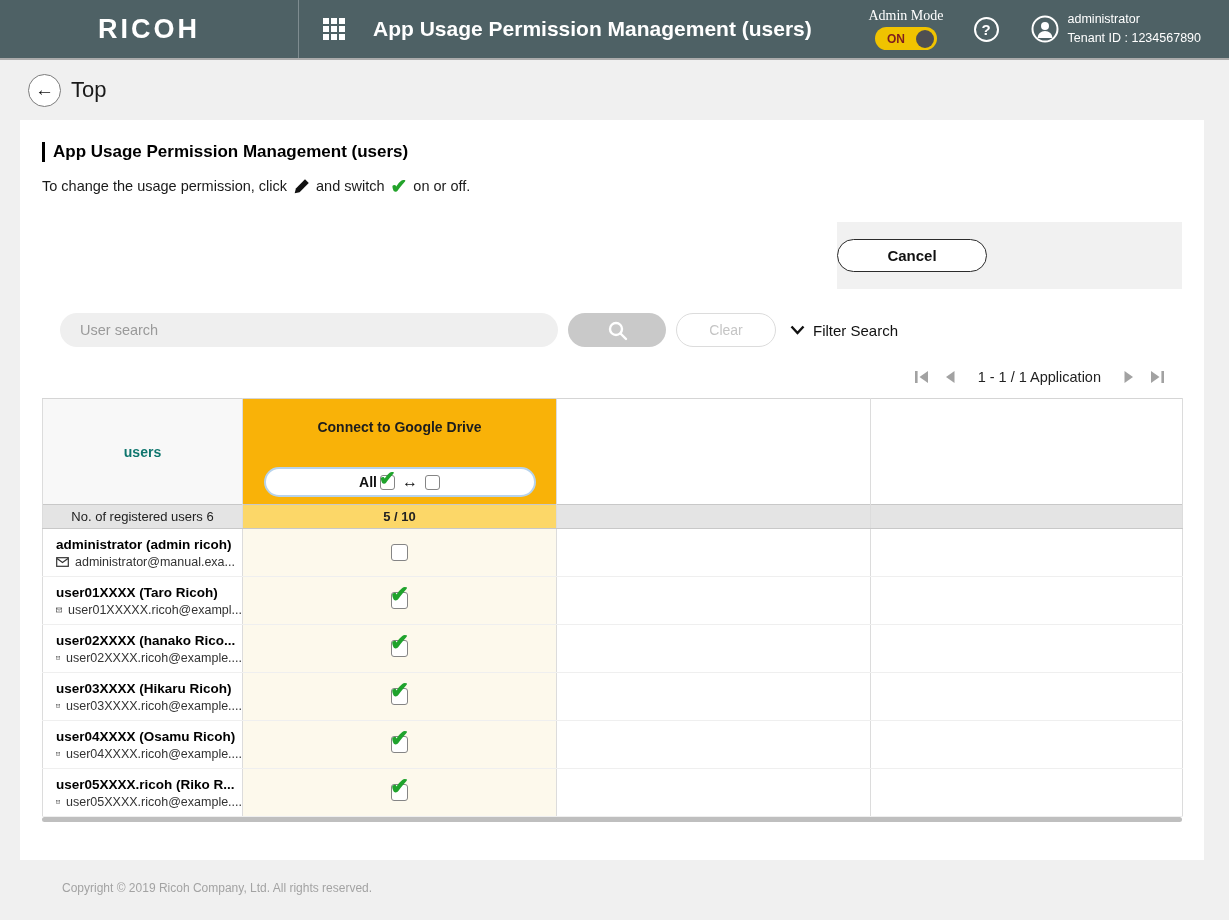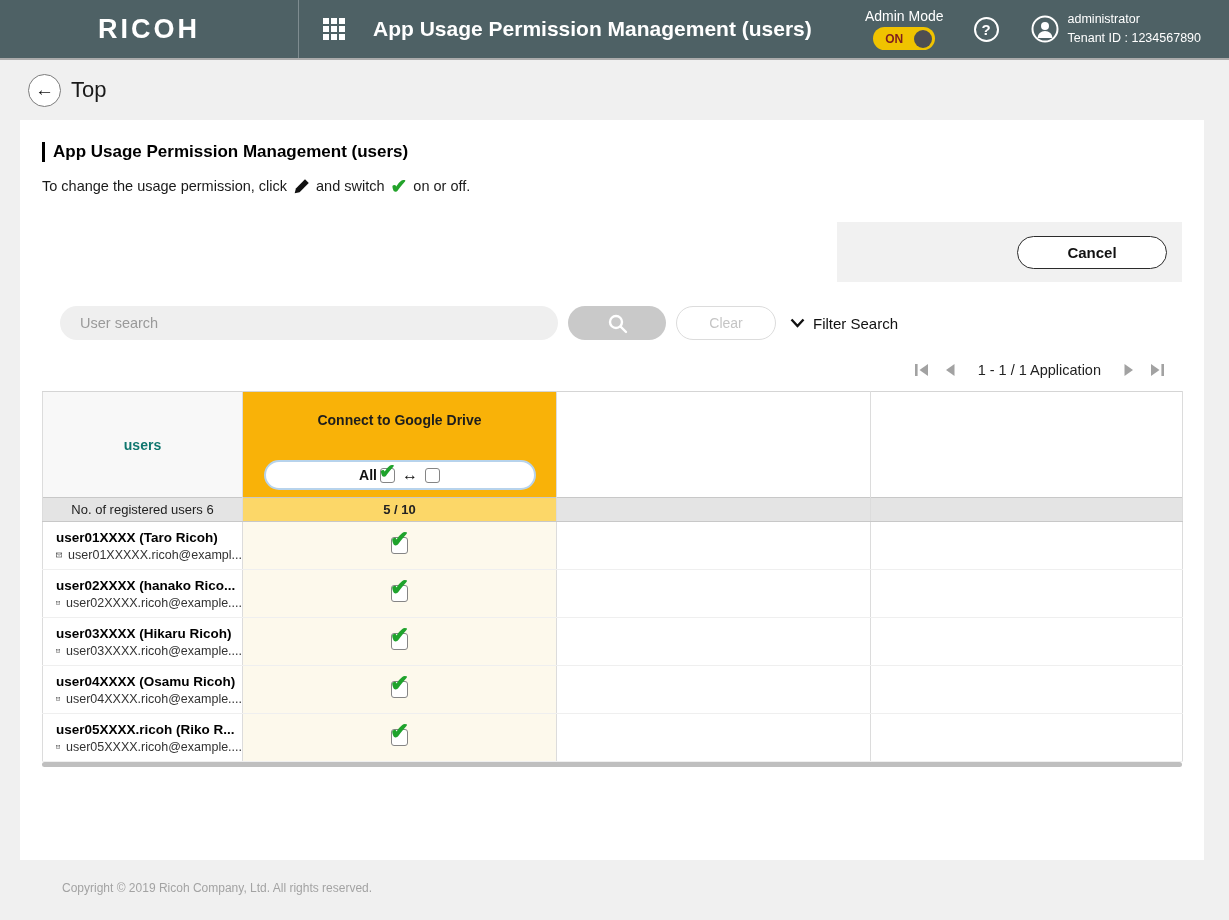--- a/index.html
+++ b/index.html
@@ -23,21 +23,21 @@
   }
   .logo-text { color:#fff; font-size:27px; font-weight:bold; letter-spacing:3px; }
   .grid-icon {
     margin-left:24px; width:22px; height:22px;
     display:grid; grid-template-columns:repeat(3,6px); grid-template-rows:repeat(3,6px); gap:2px;
     cursor:pointer;
   }
   .grid-icon span { background:#fff; }
   .header-title { margin-left:28px; color:#fff; font-size:21px; font-weight:bold; }
   .admin-mode { margin-left:auto; display:flex; flex-direction:column; align-items:center; }
-  .admin-mode-label { color:#fff; font-size:14px; margin-bottom:3px; }
+  .admin-mode-label { color:#fff; font-size:14px; margin-bottom:3px;font-family:Liberation Serif, serif; }
   .toggle {
     position:relative; width:62px; height:23px; border-radius:12px; background:#F0C300; cursor:pointer;
   }
   .toggle-on-text {
     position:absolute; left:12px; top:50%; transform:translateY(-50%);
     font-size:12px; font-weight:bold; color:#7f1d1d;
   }
   .toggle-knob {
     position:absolute; right:3px; top:2.5px; width:18px; height:18px; border-radius:50%; background:#4E4E52;
   }
@@ -63,22 +63,22 @@
     padding:20px 22px 0 22px; overflow:hidden;
   }
   .page-title-row { display:flex; align-items:center; gap:8px; margin-top:2px; }
   .title-bar { width:3px; height:20px; background:#000; }
   .page-title { font-size:17px; font-weight:bold; color:#000; }
 
   .instruction { margin-top:14px; display:flex; align-items:center; gap:6px; font-size:14.5px; color:#1a1a1a; }
   .check-glyph { color:#23A32B; font-size:20px; font-weight:bold; line-height:1; }
 
   .actions-strip {
-    width:345px; height:60px; margin-left:auto; margin-top:26px; background:#F1F1F1;
-    display:flex; align-items:center; justify-content:flex-end; gap:15px; padding-right:15px;
+    width:345px; height:67px; margin-left:auto; margin-top:26px; background:#F1F1F1;
+    display:flex; align-items:center; gap:15px; padding-right:15px;
   }
   .btn { height:33px; width:150px; border-radius:17px; font-size:15px; font-weight:bold; cursor:pointer; }
   .btn-cancel { background:#fff; border:1px solid #2b2b2b; color:#111; }
   .btn-save { background:#3D6DD3; border:none; color:#fff; }
 
   .search-row { margin-top:24px; display:flex; align-items:center; }
   .search-input {
     margin-left:18px; width:498px; height:34px; border-radius:17px; background:#EFEFEF; border:none;
     padding:0 20px; font-size:14.5px; color:#a21caf; outline:none;
     font-family:Liberation Sans, sans-serif;
@@ -285,20 +285,37 @@
       <tr class="count-row">
         <td>No. of registered users 6</td>
         <td class="count-value">5 / 10</td>
         <td></td>
         <td></td>
       </tr>
     </tbody>
     <tbody>
         <tr class="user-row">
     <td class="user-cell">
+      <div class="user-name">administrator (admin ricoh)</div>
+      <div class="user-email">
+        <svg width="13" height="10" viewBox="0 0 13 10">
+          <rect x="0.7" y="0.7" width="11.6" height="8.6" fill="none" stroke="#333" stroke-width="1.2"></rect>
+          <polyline points="1,1.4 6.5,5.6 12,1.4" fill="none" stroke="#333" stroke-width="1.2"></polyline>
+        </svg>
+        <span>administrator@manual.exa...</span>
+      </div>
+    </td>
+    <td class="perm-cell">
+      <div class="checkbox"></div>
+    </td>
+    <td></td>
+    <td></td>
+  </tr>
+        <tr class="user-row">
+    <td class="user-cell">
       <div class="user-name">user01XXXX (Taro Ricoh)</div>
       <div class="user-email">
         <svg width="13" height="10" viewBox="0 0 13 10">
           <rect x="0.7" y="0.7" width="11.6" height="8.6" fill="none" stroke="#333" stroke-width="1.2"></rect>
           <polyline points="1,1.4 6.5,5.6 12,1.4" fill="none" stroke="#333" stroke-width="1.2"></polyline>
         </svg>
         <span>user01XXXXX.ricoh@exampl...</span>
       </div>
     </td>
     <td class="perm-cell">

